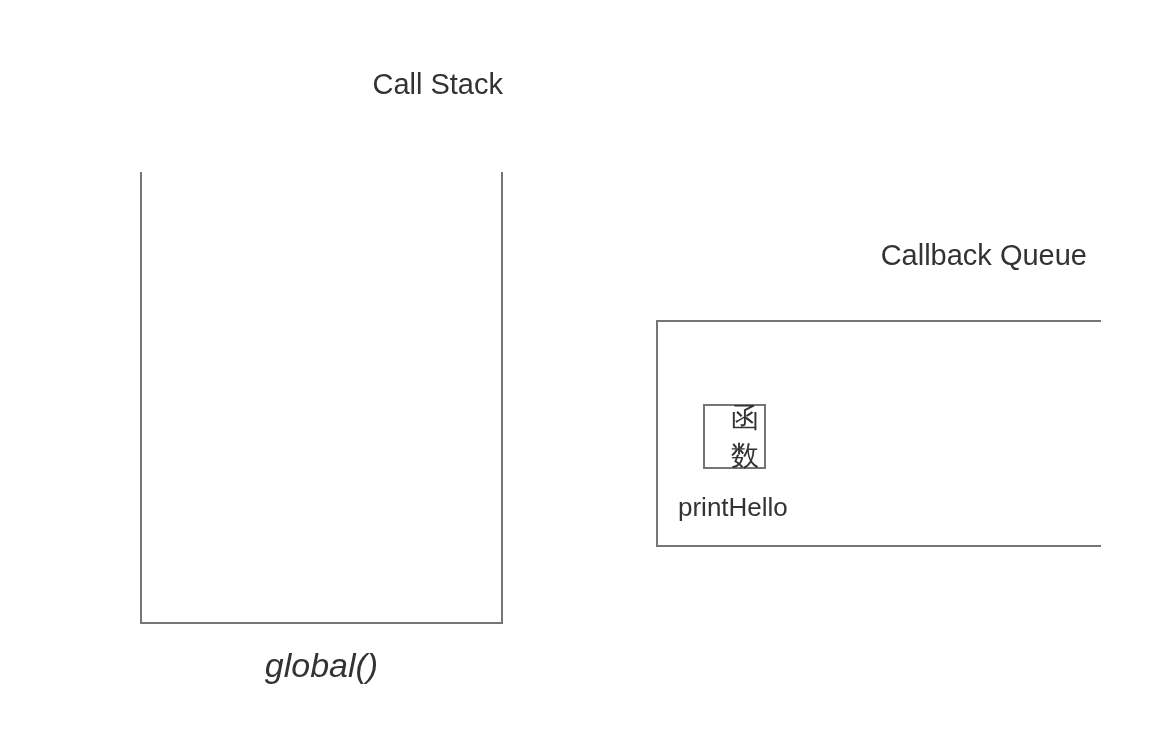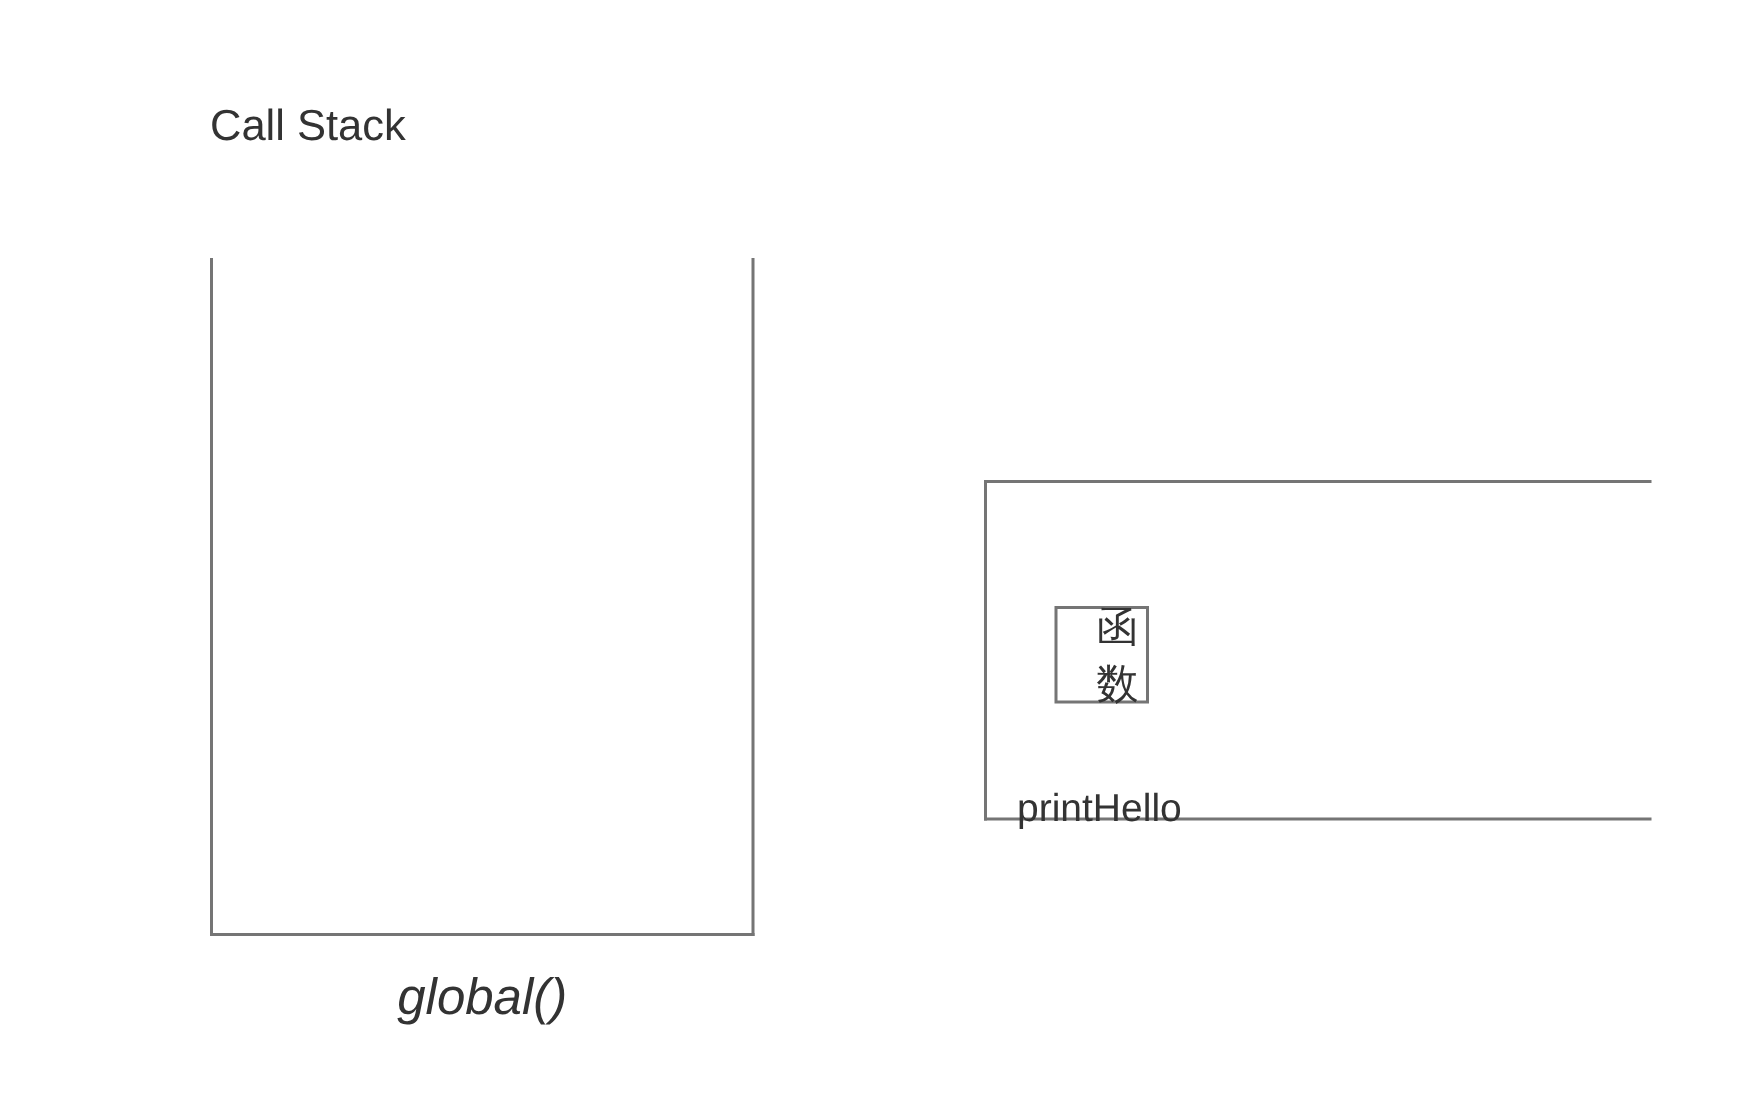--- a/index.html
+++ b/index.html
@@ -17,21 +17,21 @@
     overflow: hidden;
   }
   .label {
     position: absolute;
     color: #333333;
     line-height: 1;
     white-space: nowrap;
   }
   .section-title {
     font-size: 29px;
-    text-align: left;
+    text-align: right;
   }
   #call-stack-title {
     left: 140px;
     top: 70px;
     width: 363px;
   }
   #call-stack-box {
     position: absolute;
     left: 140px;
     top: 172px;
@@ -82,34 +82,34 @@
     align-items: center;
     justify-content: center;
     font-size: 28px;
     color: #333333;
     padding-left: 26px;
   }
   #printhello-label {
     left: 678px;
     top: 494px;
     font-size: 26px;
-    margin-top: 31px;
   }
 </style>
 </head>
 <body>
 
 <div id="canvas">
 
   <div class="label section-title" id="call-stack-title">Call Stack</div>
 
   <div id="call-stack-box"></div>
 
   <div class="label" id="global-frame-label">global()</div>
 
+  <div class="label section-title" id="callback-queue-title">Callback Queue</div>
 
   <div id="callback-queue-box">
   </div>
 
   <div id="function-icon-box">
     <span>函数</span>
   </div>
 
   <div class="label" id="printhello-label">printHello</div>
 

